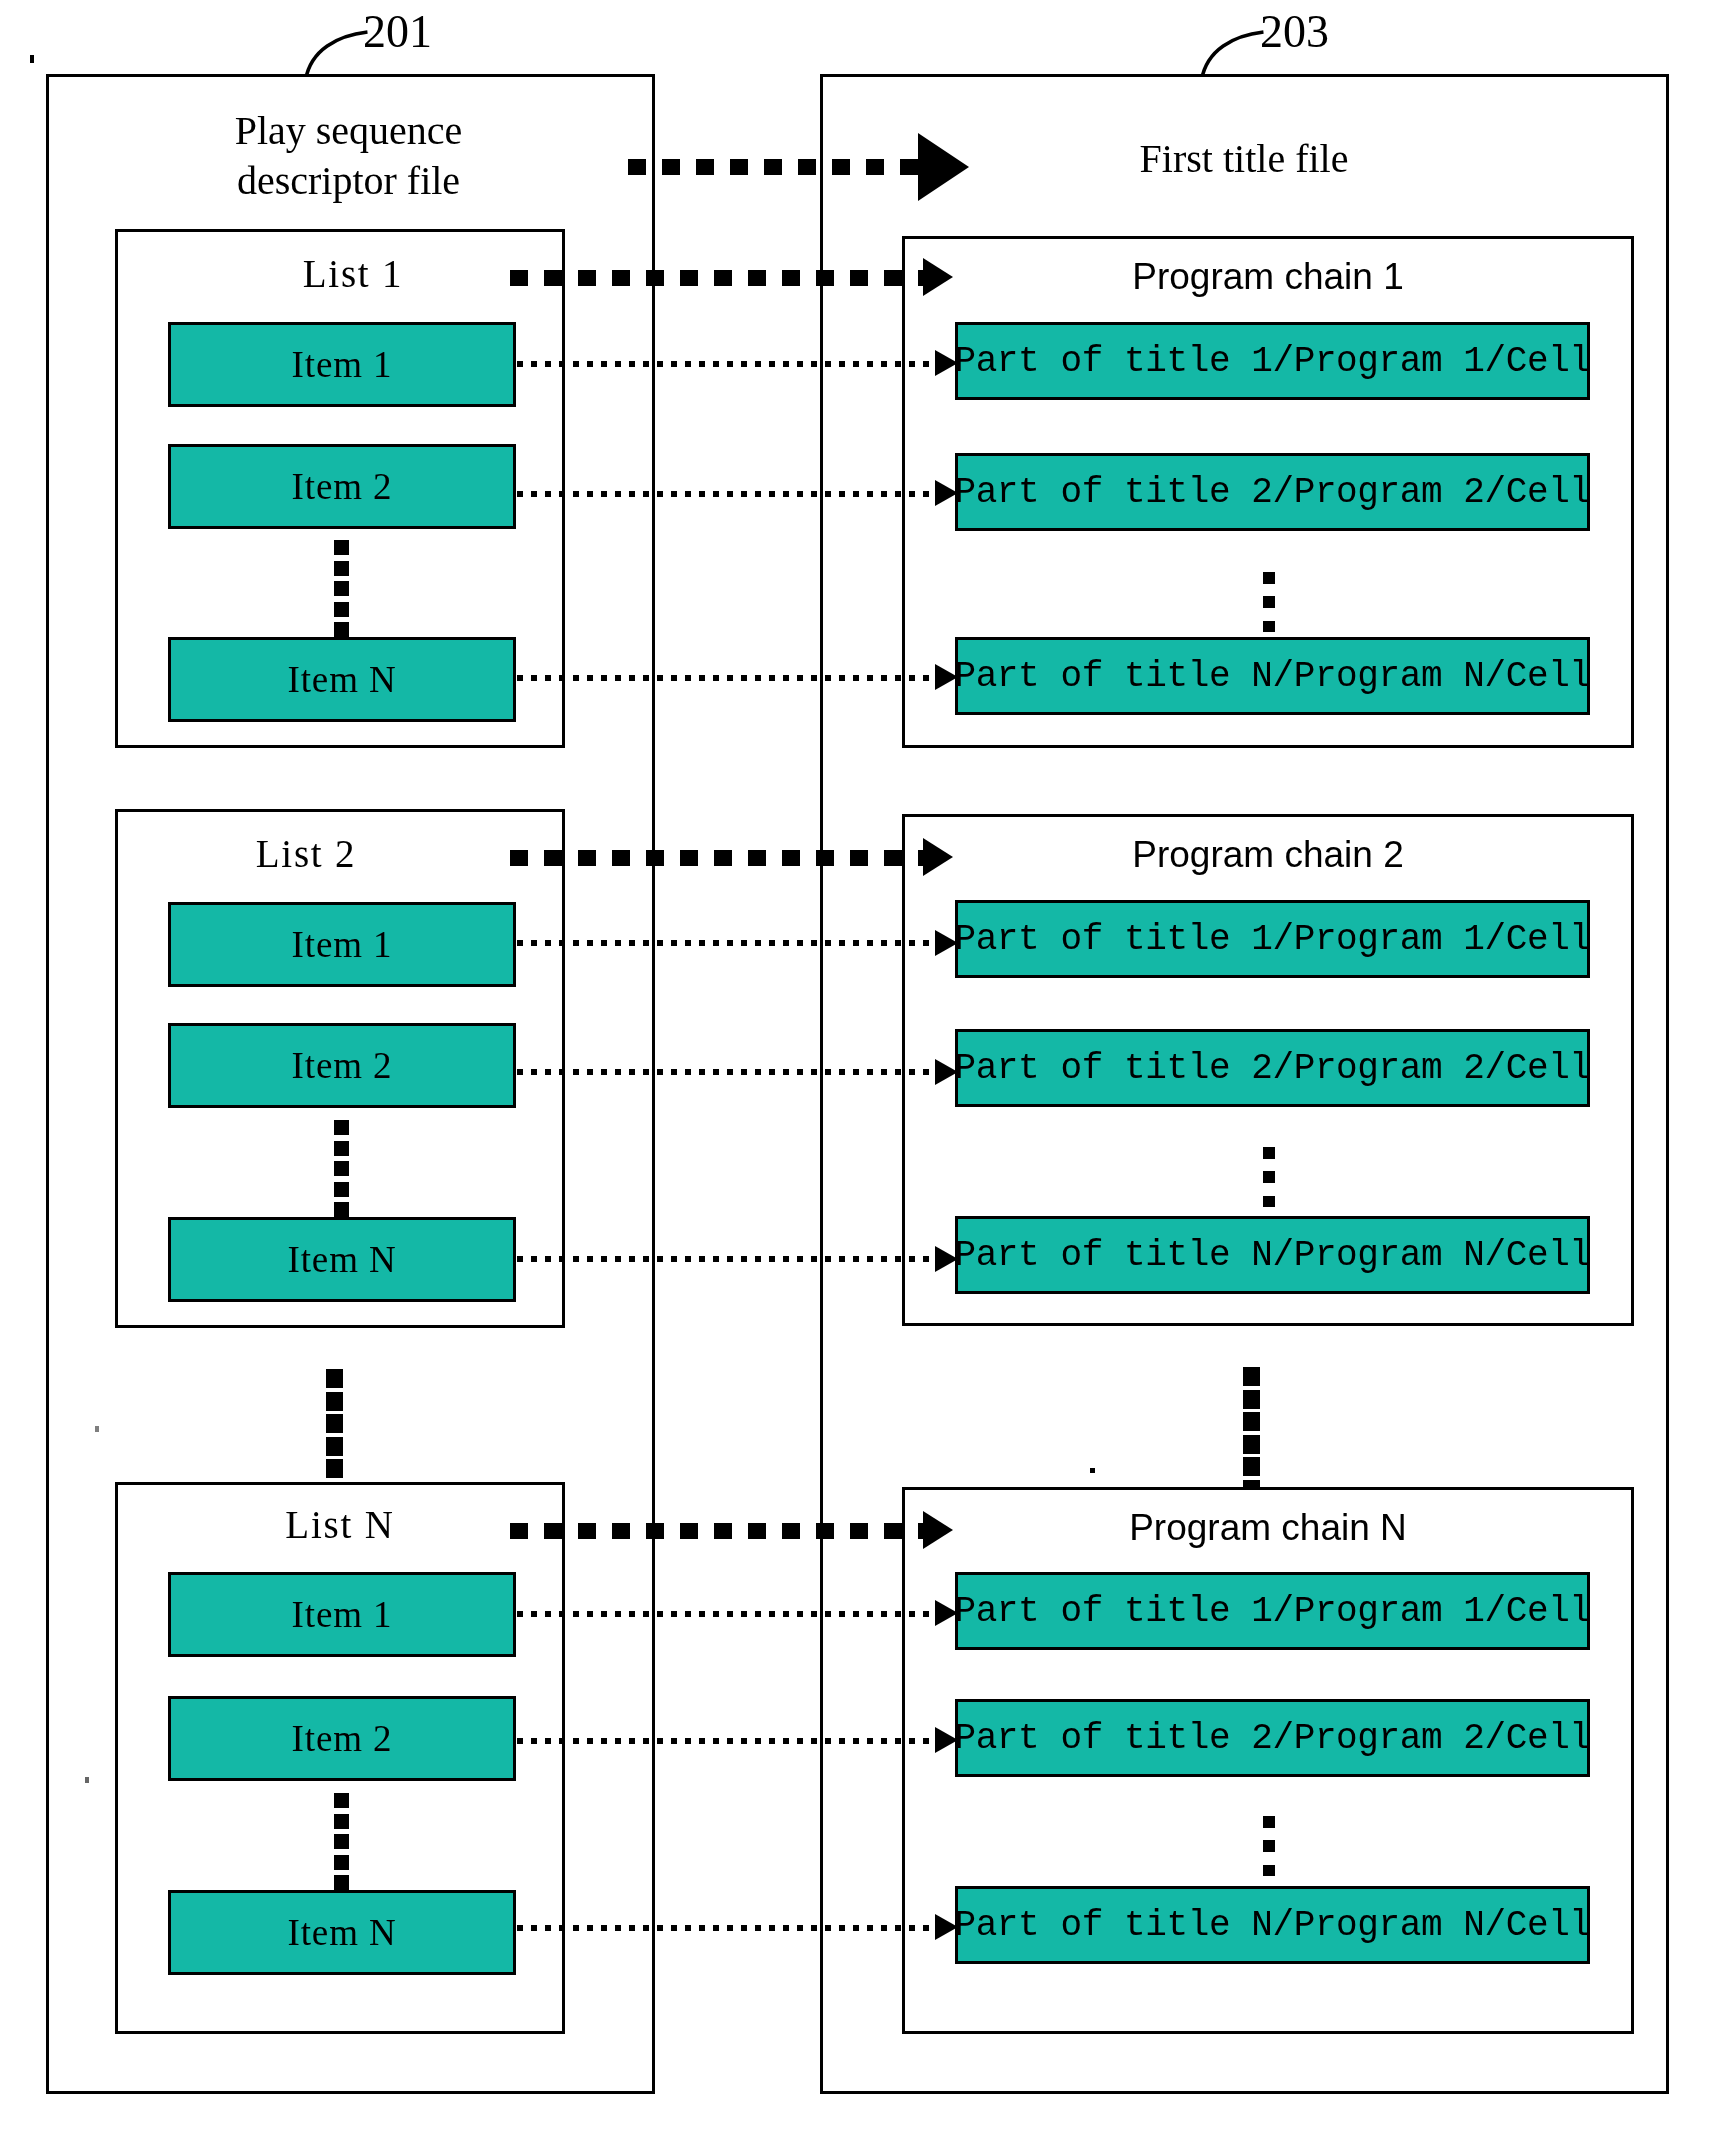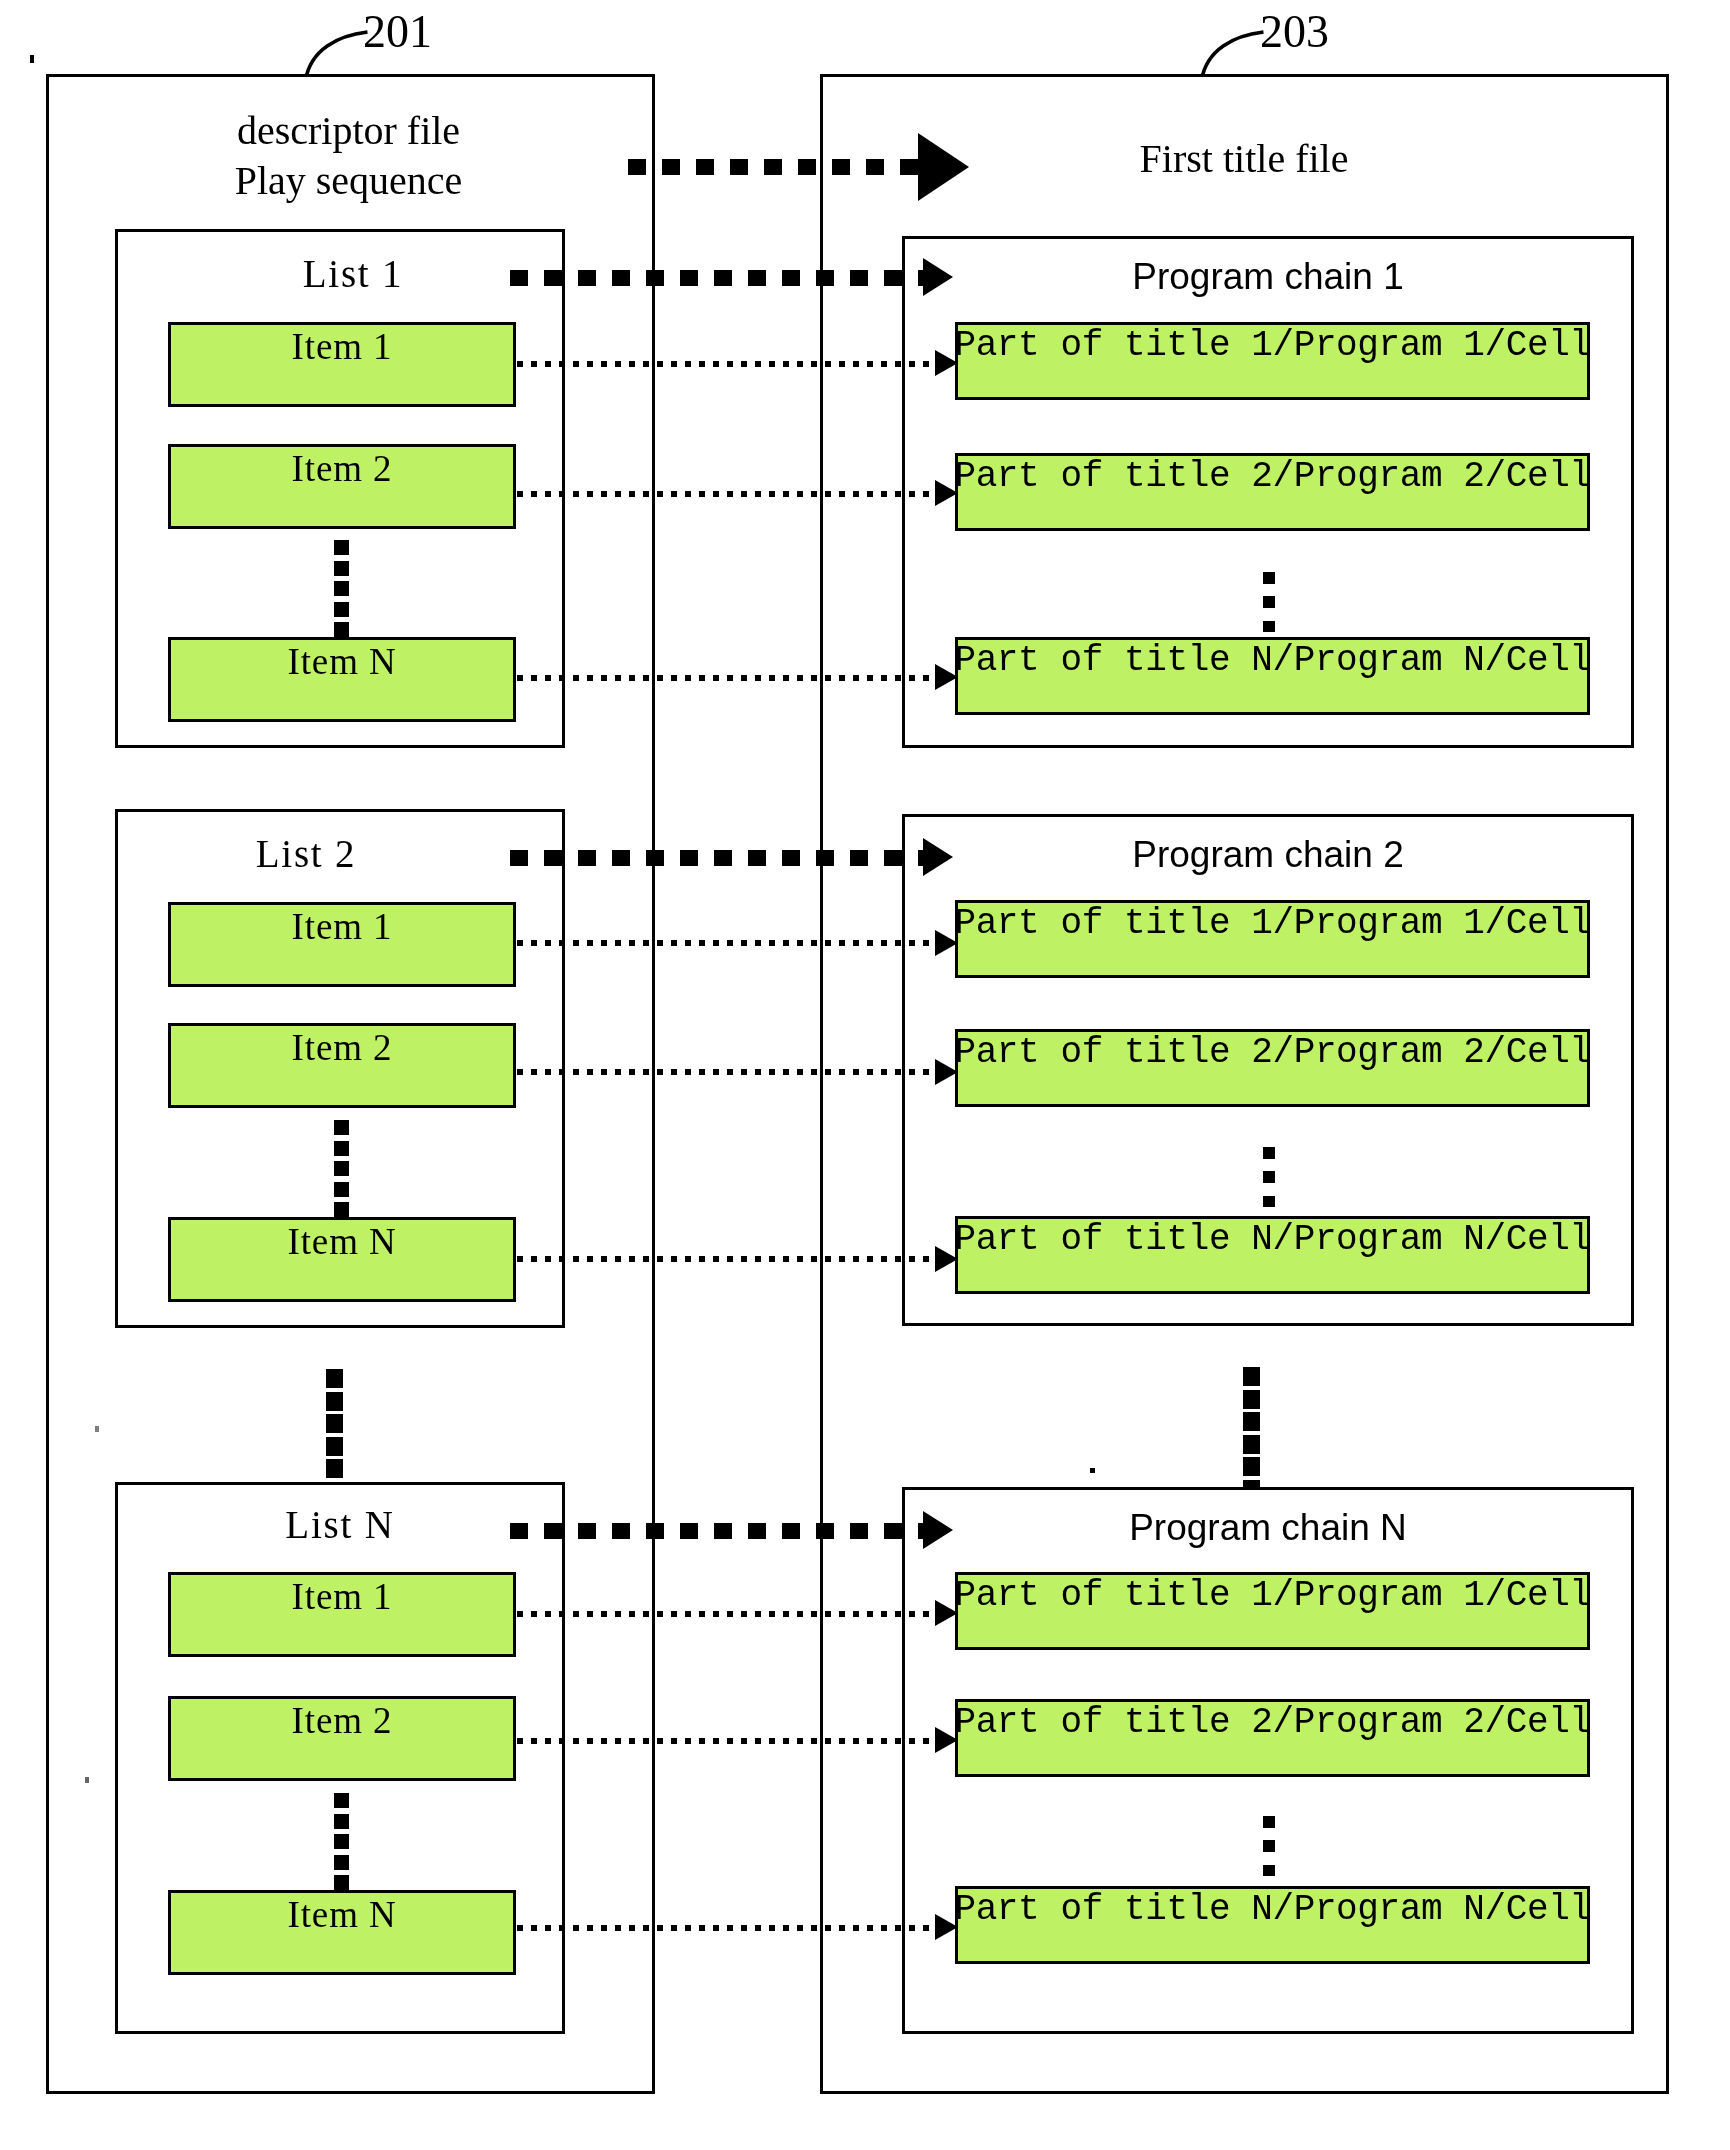--- a/index.html
+++ b/index.html
@@ -27,23 +27,23 @@
 
   
   .group-box {
     border: 3.5px solid #000;
     background: #fff;
   }
 
   
   .item-box {
     border: 3.5px solid #000;
-    background: #bef264;
+    background: #14b8a6;
     display: flex;
-    align-items: flex-start;
+    align-items: center;
     justify-content: center;
   }
 
   
   .title-text {
     text-align: center;
     font-size: 40px;
     line-height: 50px;
     font-family: "Liberation Serif", "DejaVu Serif", serif;
   }
@@ -143,22 +143,22 @@
   <path d="M4 62 C 10 28, 40 12, 74 8" stroke="#000" stroke-width="4" fill="none"></path>
 </svg>
 
 <div class="abs" style="left:30px; top:55px; width:4.4px; height:8px; background:#000;"></div>
 
 <div class="abs outer-box" style="left:46px; top:74px; width:609px; height:2020px;">
 </div>
 
 <div class="abs title-text" style="left:62px; top:106px; width:573px;">
 
+  <div>Play sequence</div>
   <div>descriptor file</div>
-  <div>Play sequence</div>
 </div>
 
 <div class="abs group-box" style="left:115px; top:229px; width:450px; height:519px;"></div>
 <div class="abs group-title" style="left:128px; top:251px; width:450px;">List 1</div>
 
 <div class="abs item-box" style="left:168px; top:322px; width:348px; height:85px;">
   <span class="item-text">Item 1</span>
 </div>
 <div class="abs item-box" style="left:168px; top:444px; width:348px; height:85px;">
   <span class="item-text">Item 2</span>

